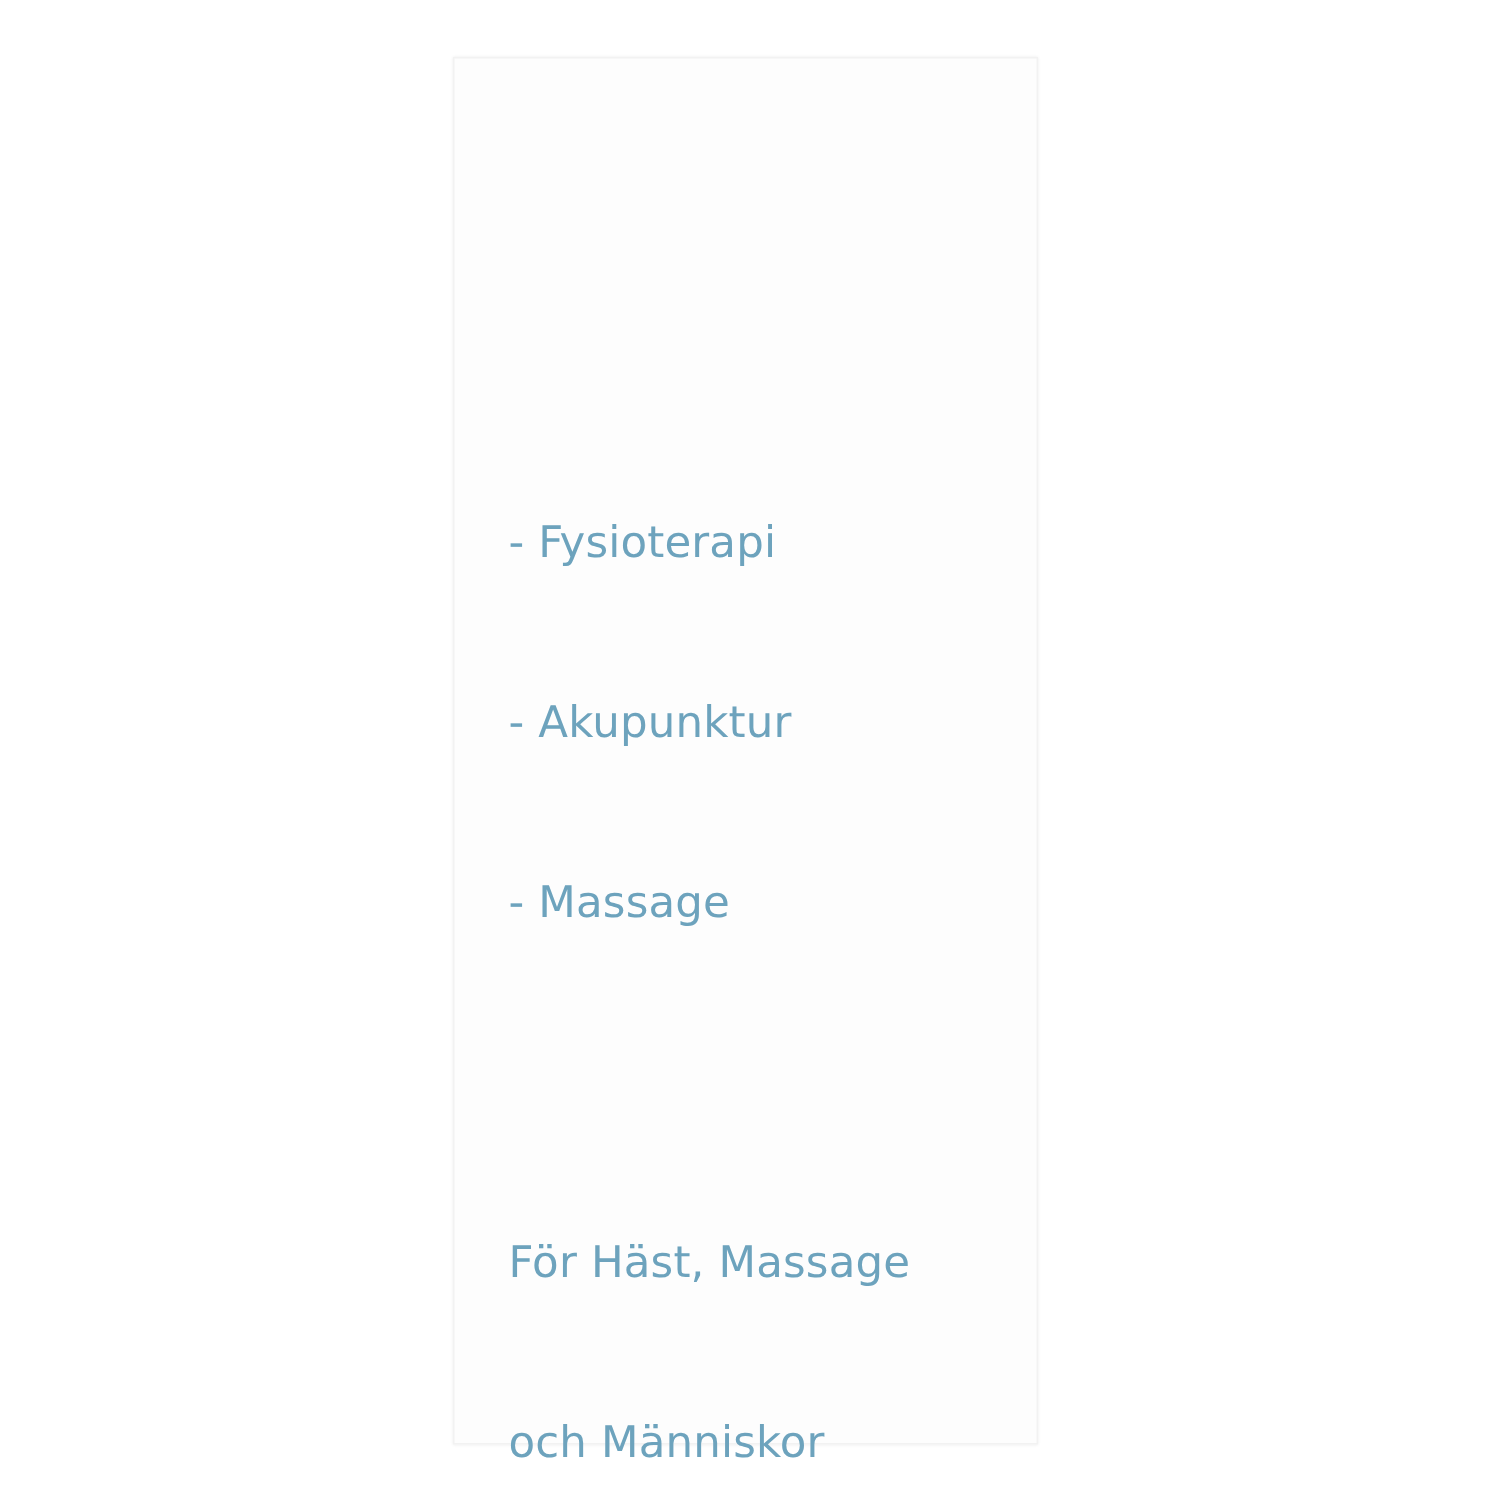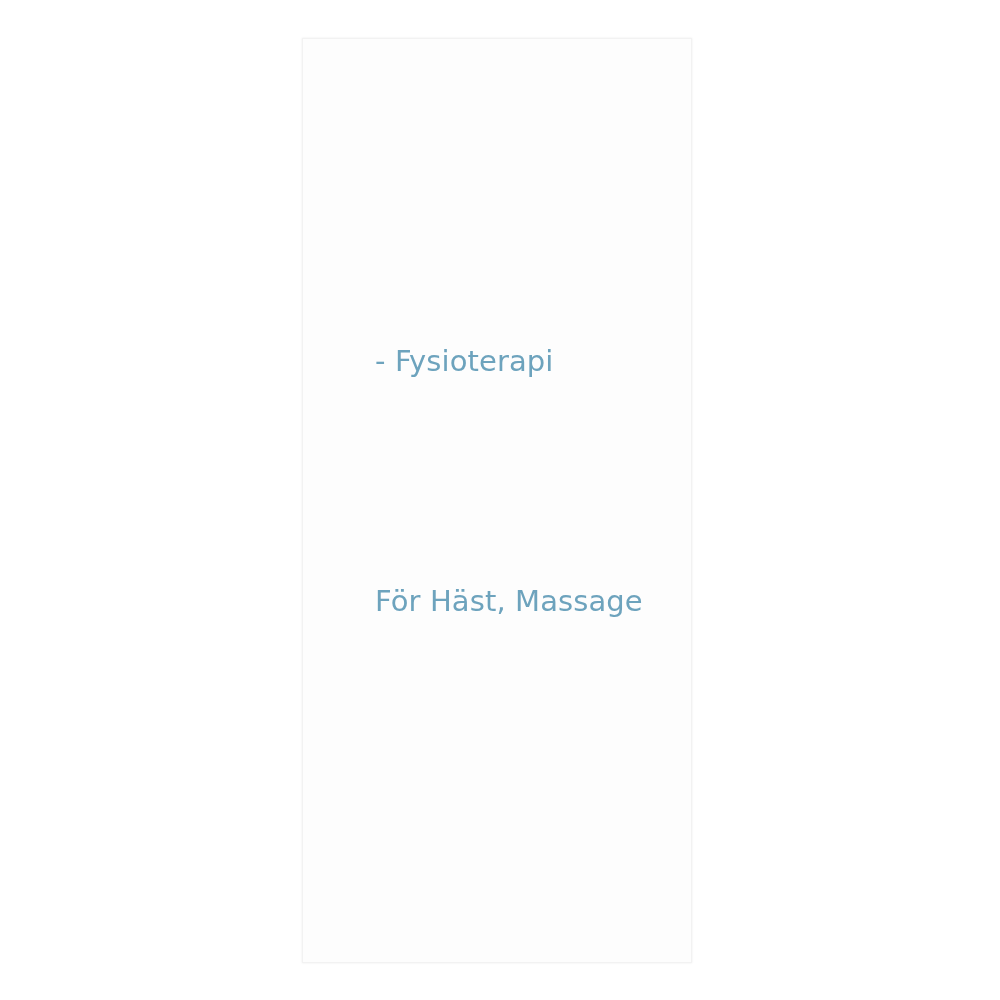--- a/index.html
+++ b/index.html
@@ -42,43 +42,45 @@
   }
 
   .text-block {
     color: #6da3bd;
     font-family: "DejaVu Sans", sans-serif;
     font-size: 29px;
     line-height: 40px;
     font-weight: 400;
     letter-spacing: 0.1px;
     white-space: pre;
-    margin-left: 36px;
   }
 
   .block-services { margin-bottom: 40px; }
   .block-audience { margin-bottom: 40px; }
 
   .line {
     display: block;
     color: #6da3bd;
   }
 </style>
 </head>
 <body>
 
 <div class="canvas">
 
   <div class="card">
     <div class="card-inner">
 
       <div class="text-block block-services">
         <span class="line">- Fysioterapi</span>
+        <span class="line">- Akupunktur</span>
+        <span class="line">- Massage</span>
       </div>
 
       <div class="text-block block-audience">
         <span class="line">För Häst, Massage</span>
+        <span class="line">och Människor</span>
       </div>
 
     </div>
   </div>
 
 </div>
 
 </body></html>

